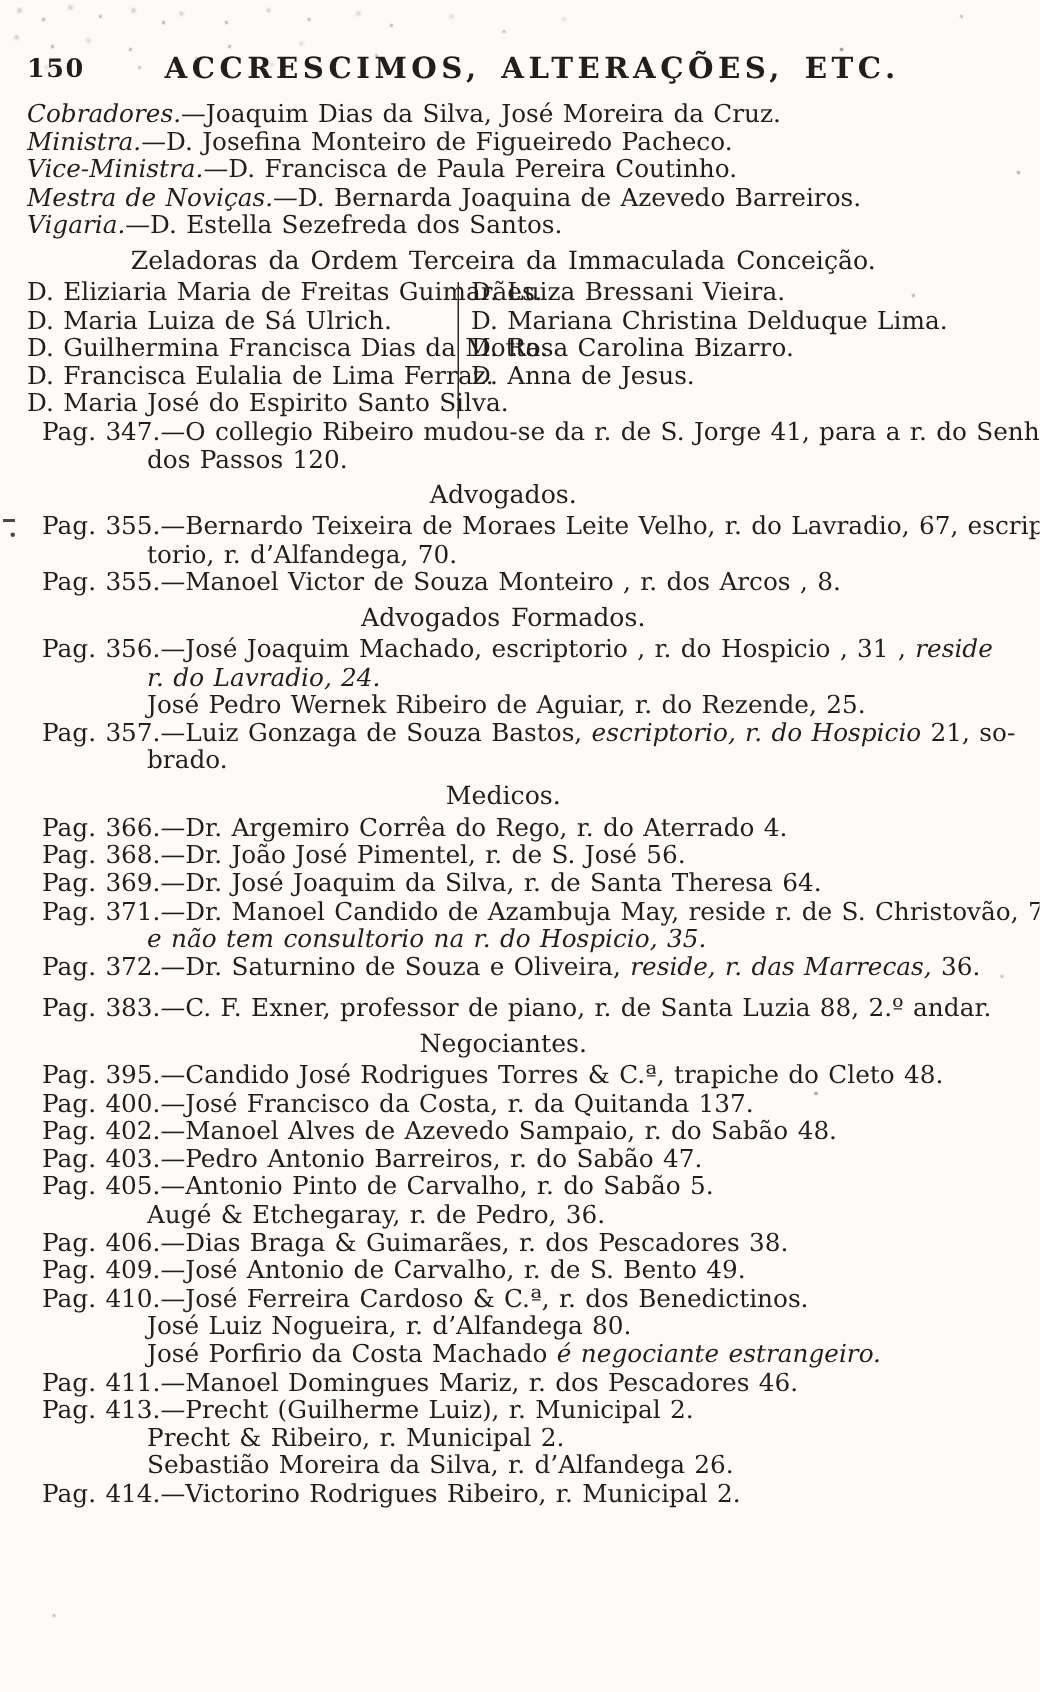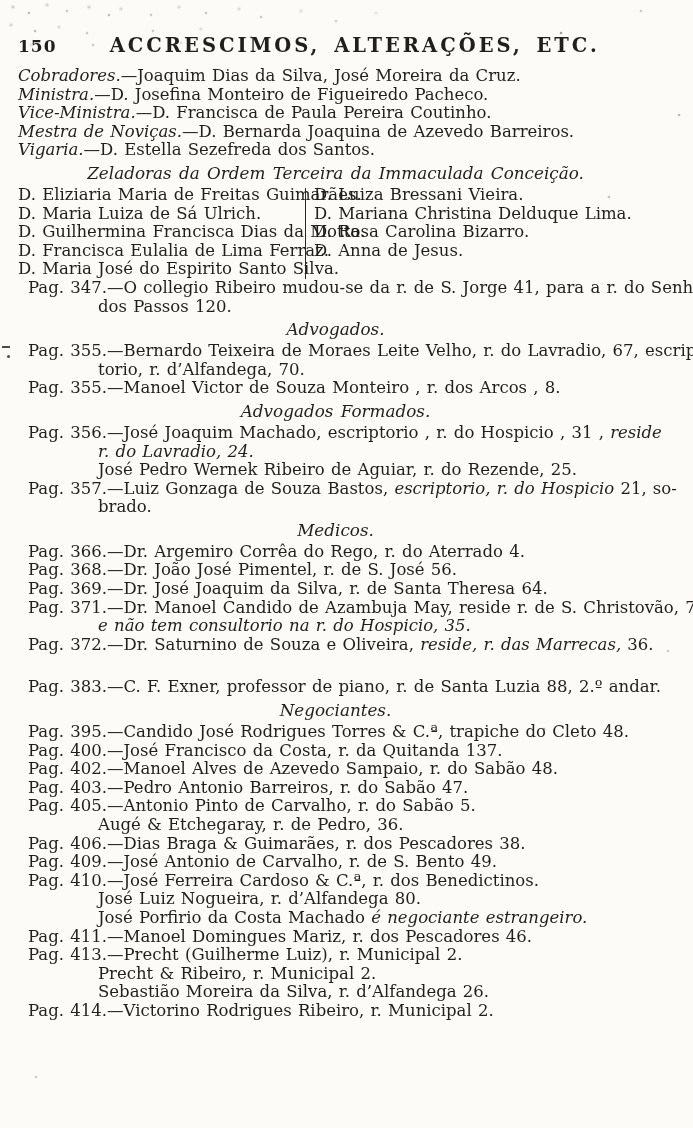--- a/index.html
+++ b/index.html
@@ -9,28 +9,28 @@
     font-family:"DejaVu Serif","Liberation Serif",serif;
     color:#221f1b;
     position:relative;overflow:hidden;
   }
   .page{position:absolute;inset:0;padding:34px 40px 0 18px;box-sizing:border-box}
   .hdr{display:flex;align-items:center;margin-bottom:10px}
   .num{font-weight:bold;font-size:17px;letter-spacing:1px}
   .title{flex:1;text-align:center;font-weight:bold;font-size:19.5px;letter-spacing:3px;word-spacing:4px}
   .line{white-space:nowrap;line-height:18.6px;font-size:16.5px;word-spacing:1px}
   .it{font-style:italic}
-  .sec-heading{text-align:center;font-style:italic;font-size:16.8px;line-height:19px;margin:4px 0 3px;word-spacing:2px}
+  .sec-heading{text-align:center;font-size:16.8px;line-height:19px;margin:4px 0 3px;word-spacing:2px}
   .zel-cols{display:flex}
   .zel-left{width:287px}
   .zel-divider{border-left:1.5px solid #2b2824;margin-top:2px}
   .zel-right{padding-left:8px}
   .entry.lbl{padding-left:10px}
   .entry.cont{padding-left:80px}
-  .gap{margin-top:24px}
+  .gap{margin-top:9px}
   
   .noise{
     position:absolute;top:0;left:0;width:2px;height:2px;background:transparent;pointer-events:none;
     box-shadow:
       12px 6px 2px rgba(95,90,82,.55), 28px 12px 1px rgba(95,90,82,.45), 46px 4px 2px rgba(95,90,82,.5),
       66px 10px 1px rgba(95,90,82,.4), 88px 6px 2px rgba(95,90,82,.5), 108px 14px 1px rgba(95,90,82,.45),
       10px 24px 2px rgba(95,90,82,.5), 34px 30px 1px rgba(95,90,82,.45), 58px 26px 2px rgba(95,90,82,.4),
       86px 32px 1px rgba(95,90,82,.4), 120px 8px 2px rgba(95,90,82,.45), 150px 14px 1px rgba(95,90,82,.4),
       178px 6px 2px rgba(95,90,82,.45), 205px 12px 1px rgba(95,90,82,.4), 238px 8px 2px rgba(95,90,82,.4),
       152px 30px 1px rgba(95,90,82,.4), 200px 28px 2px rgba(95,90,82,.35), 260px 16px 1px rgba(95,90,82,.4),

